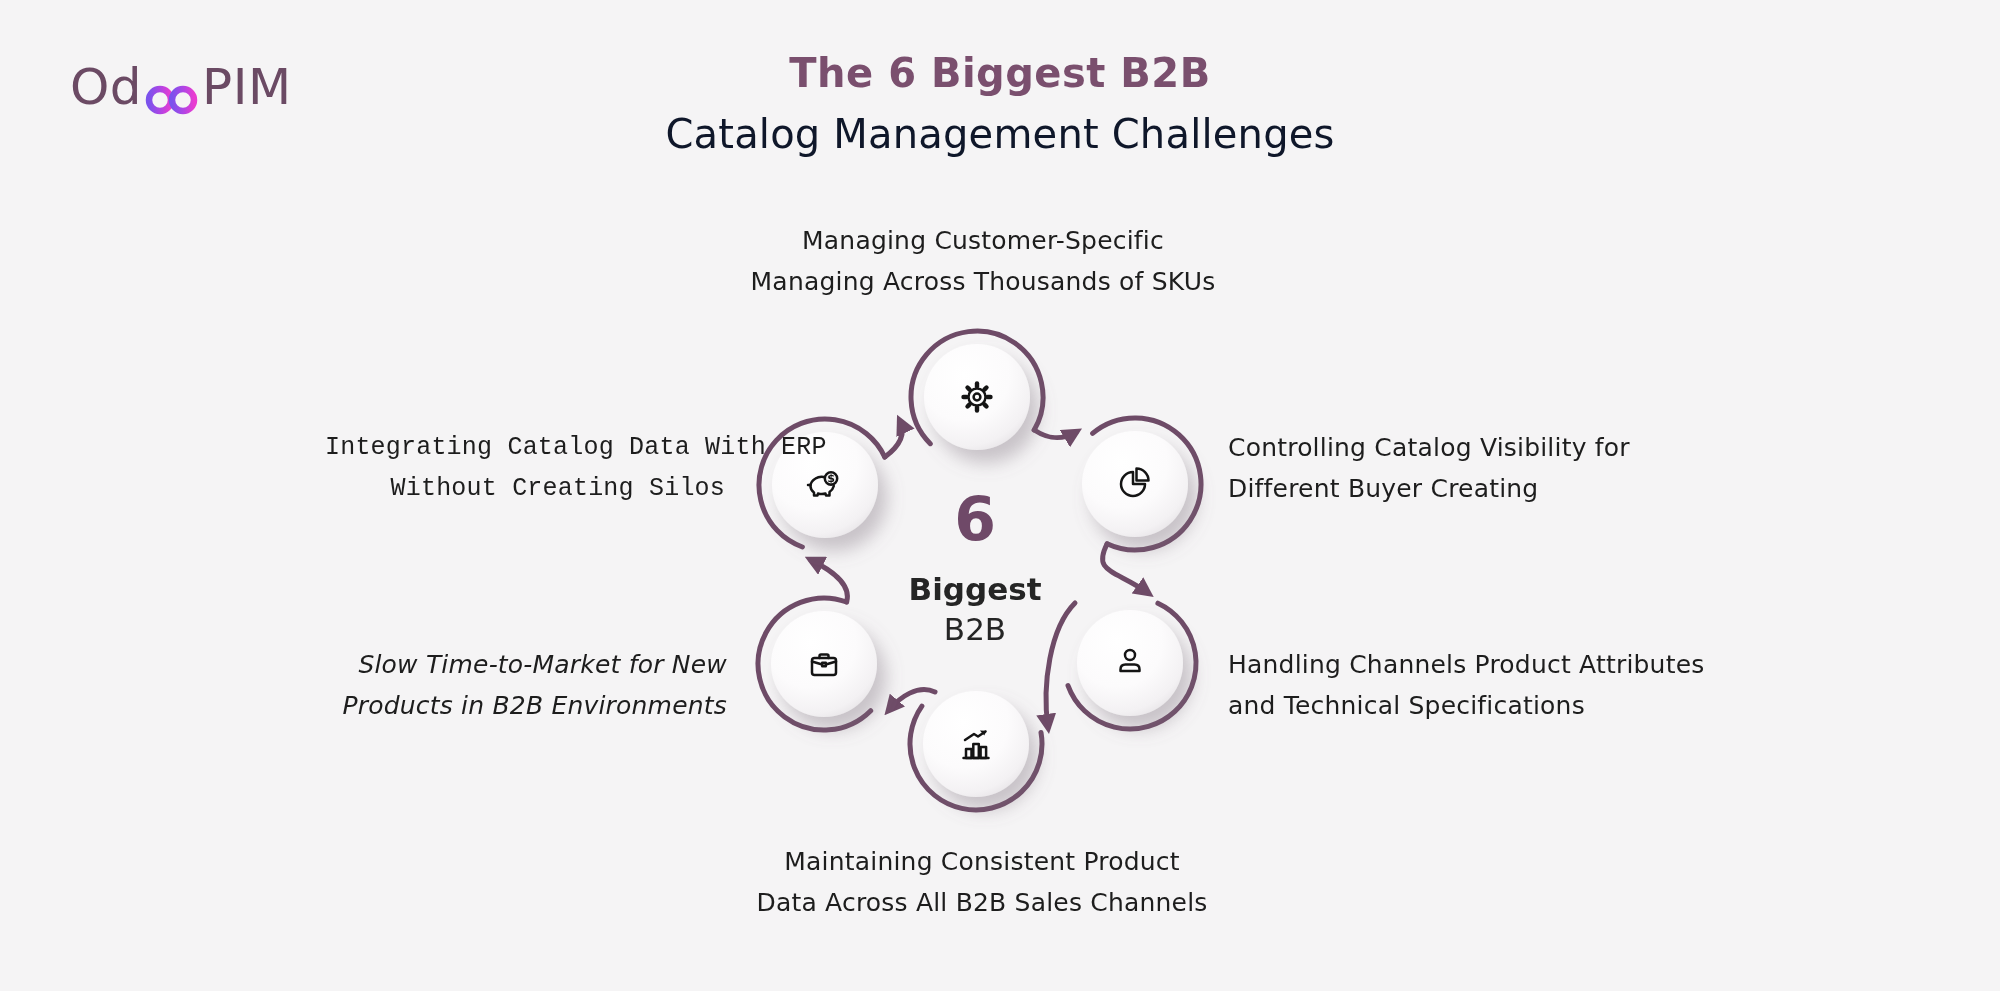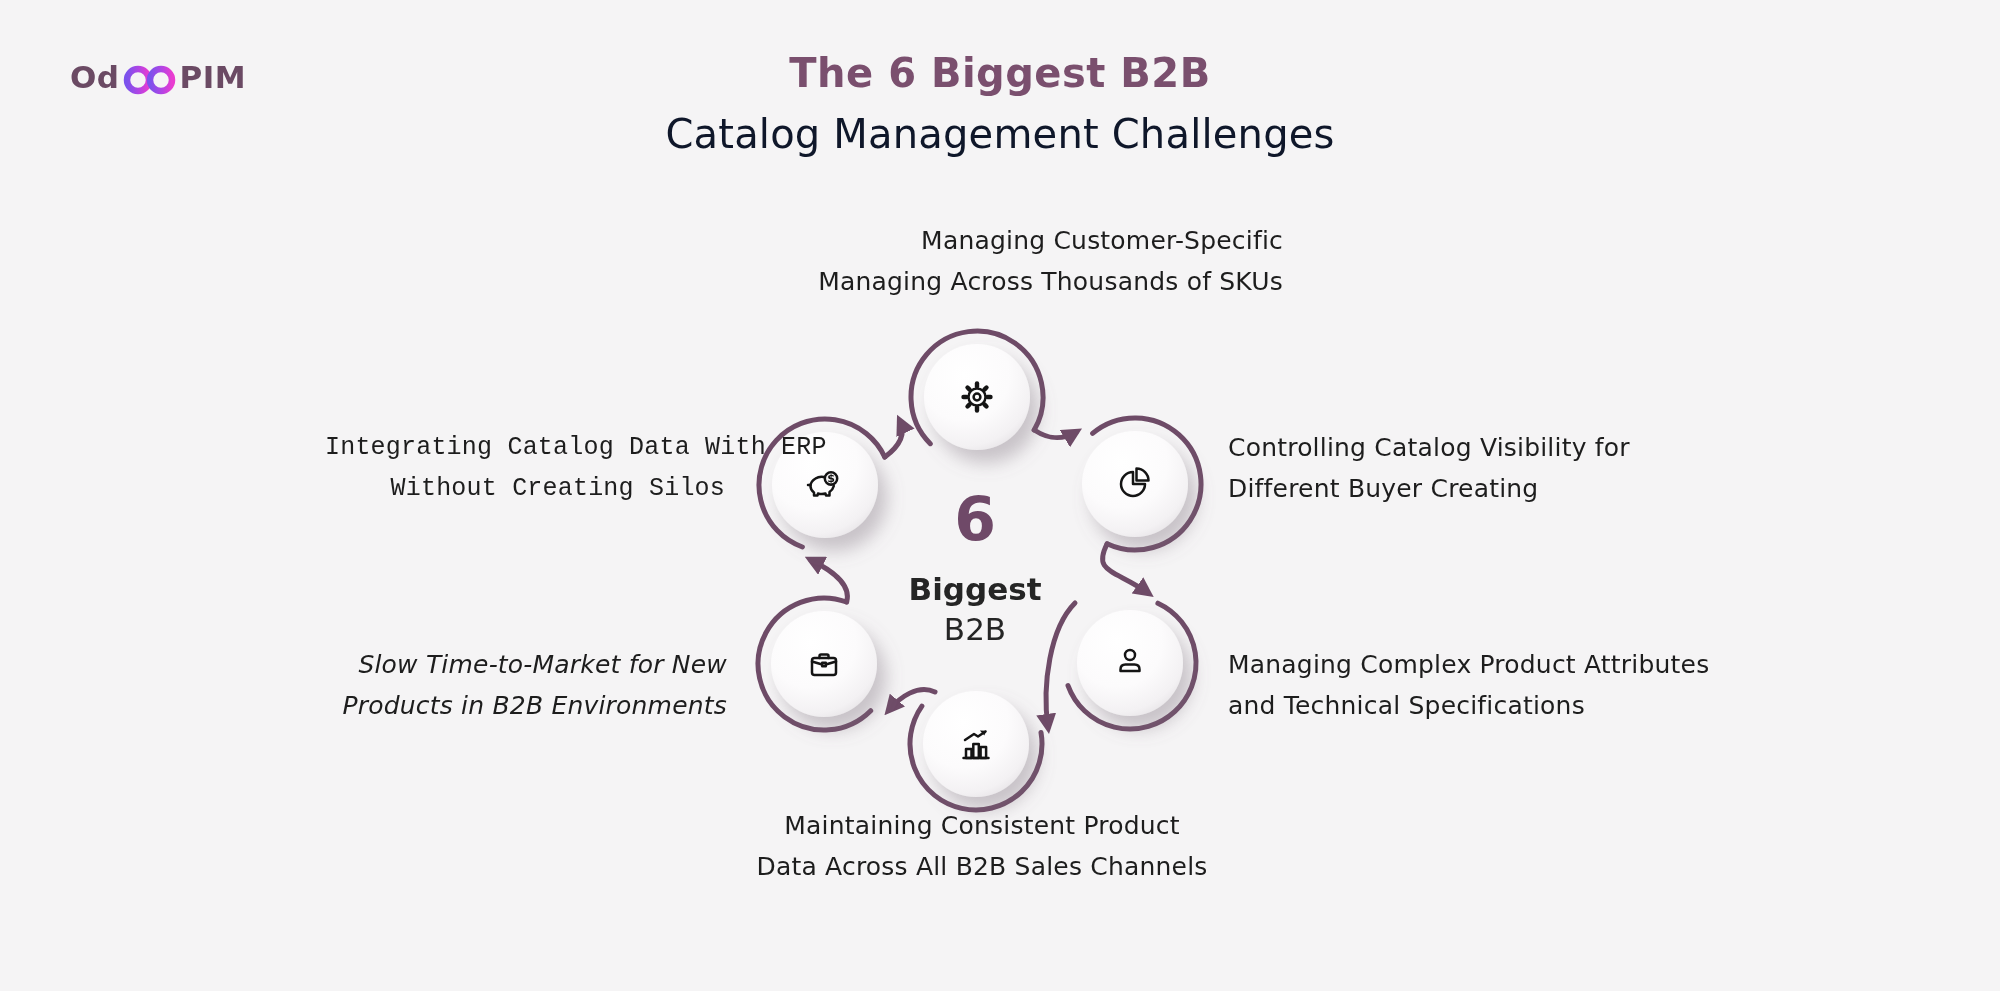--- a/index.html
+++ b/index.html
@@ -16,22 +16,22 @@
     background:var(--bg);
     font-family:"DejaVu Sans","Liberation Sans",sans-serif;
     color:var(--text);
     position:relative;
     overflow:hidden;
   }
   .stage{position:absolute;inset:0;}
   
   .logo{
     position:absolute;left:70px;top:58px;
-    display:flex;align-items:center;gap:2px;
-    font-weight:bold;font-size:31px;color:var(--logo_text);
+    display:flex;align-items:flex-end;gap:2px;
+    font-weight:normal;font-size:50px;color:var(--logo_text);
     letter-spacing:0.5px;
   }
   .logo .inf{margin:6px 1px 0 1px;display:block;}
   
   .header{position:absolute;left:500px;top:50px;width:1000px;text-align:center;}
   .header h1{font-size:40px;font-weight:bold;color:var(--title);letter-spacing:0.5px;}
   .header h2{margin-top:15px;font-size:40px;font-weight:500;color:#0f172a;letter-spacing:0.2px;}
   
   svg.diagram{position:absolute;left:0;top:0;width:2000px;height:991px;}
   .arc,.conn{fill:none;stroke:var(--accent);stroke-width:5;stroke-linecap:round;}
@@ -43,24 +43,24 @@
   .hub{position:absolute;left:825px;top:490px;width:300px;text-align:center;}
   .hub .num{font-size:60px;line-height:58px;font-weight:bold;color:var(--hub_number);}
   .hub .w1{margin-top:21px;font-size:31px;line-height:40px;font-weight:700;color:#252525;}
   .hub .w2{font-size:31px;line-height:40px;font-weight:400;color:#252525;}
   
   .label{
     position:absolute;font-size:25px;line-height:41px;font-weight:500;color:var(--text);
     letter-spacing:0.2px;
   }
   .label div{white-space:nowrap;}
-  .label.top   {left:683px;top:220px;width:600px;text-align:right;}
+  .label.top   {left:683px;top:220px;width:600px;text-align:center;}
   .label.uright{left:1228px;top:427px;width:520px;text-align:left;}
   .label.lright{left:1228px;top:644px;width:520px;text-align:left;}
-  .label.bottom{left:682px;top:805px;width:600px;text-align:center;}
+  .label.bottom{left:682px;top:841px;width:600px;text-align:center;}
   .label.lleft {left:327px;top:644px;width:400px;text-align:right;font-style:italic;}
   .label.uleft {left:325px;top:427px;width:400px;text-align:right;font-family:Liberation Mono, monospace;}
 </style>
 </head>
 <body>
 
 <div class="stage">
 
   <div class="logo">
     <span>Od</span>
@@ -177,21 +177,21 @@
 
   <div class="label top">
     <div>Managing Customer-Specific</div>
     <div>Managing Across Thousands of SKUs</div>
   </div>
   <div class="label uright">
     <div>Controlling Catalog Visibility for</div>
     <div>Different Buyer Creating</div>
   </div>
   <div class="label lright">
-    <div>Managing Complex Product Attributes</div>
+    <div>Handling Channels Product Attributes</div>
     <div>and Technical Specifications</div>
   </div>
   <div class="label bottom">
     <div>Maintaining Consistent Product</div>
     <div>Data Across All B2B Sales Channels</div>
   </div>
   <div class="label lleft">
     <div>Slow Time-to-Market for New</div>
     <div>Products in B2B Environments</div>
   </div>

